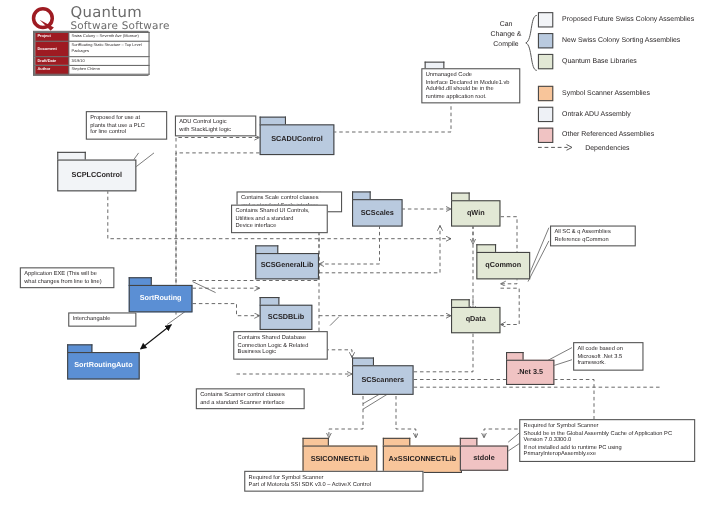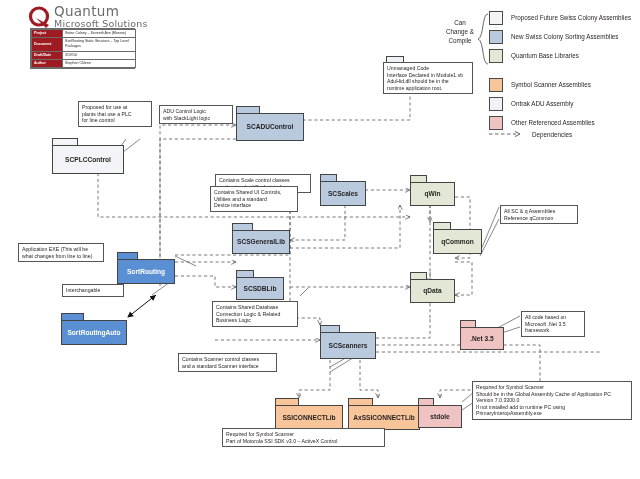--- a/index.html
+++ b/index.html
@@ -3,21 +3,21 @@
 <meta charset="utf-8">
 <style>
   html,body{margin:0;padding:0;background:#ffffff;}
   body{width:640px;height:479px;font-family:"Liberation Sans",sans-serif;color:#231f20;}
   #stage{position:relative;width:640px;height:479px;overflow:hidden;background:#fff;}
   #stage > *{position:absolute;box-sizing:border-box;}
 
   
   .logo-wrap{left:28px;top:6px;width:150px;height:26px;}
   .logo-q{position:absolute;left:0;top:0;width:24px;height:24px;}
-  .logo-text{position:absolute;left:26px;top:-1px;}
+  .logo-text{position:absolute;left:36px;top:-1px;}
   .logo-t1{font-size:13.5px;color:#6b6b6b;letter-spacing:.3px;line-height:13px;font-family:"DejaVu Sans",sans-serif;}
   .logo-t2{font-size:9.5px;color:#6b6b6b;letter-spacing:.2px;line-height:11px;font-family:"DejaVu Sans",sans-serif;}
 
   
   .tblock{left:30px;top:28px;width:105px;border:1px solid #6b6b6b;border-collapse:collapse;}
   .tblock table{border-collapse:collapse;width:105px;table-layout:fixed;}
   .tblock td{border:1px solid #6b6b6b;font-size:3.6px;line-height:5.2px;padding:1px 2px;vertical-align:middle;}
   .tblock td.k{width:26px;background:#9e1b22;color:#ffffff;font-weight:bold;}
   .tblock td.v{background:#ffffff;color:#231f20;}
 
@@ -147,21 +147,21 @@
     </g>
   </svg>
 
   <div class="logo-wrap">
     <svg class="logo-q" viewBox="0 0 24 24">
       <circle cx="11" cy="10.5" r="8.5" fill="none" stroke="#9e1b22" stroke-width="3.2"></circle>
       <path d="M8 12 L18 22 L21 19 Z" fill="#9e1b22"></path>
     </svg>
     <div class="logo-text">
       <div class="logo-t1">Quantum</div>
-      <div class="logo-t2">Microsoft Solutions</div>
+      <div class="logo-t2">Software Software</div>
     </div>
   </div>
 
   <div class="tblock">
     <table>
       <tbody>
           <tr>
         <td class="k">Project</td>
         <td class="v">Swiss Colony – Seventh Ave (Monroe)</td>
       </tr>

